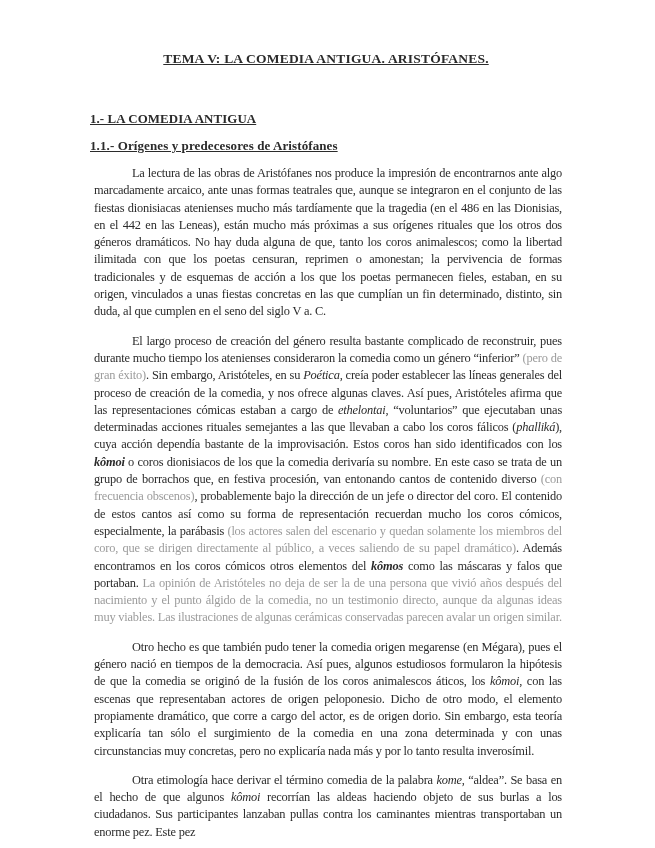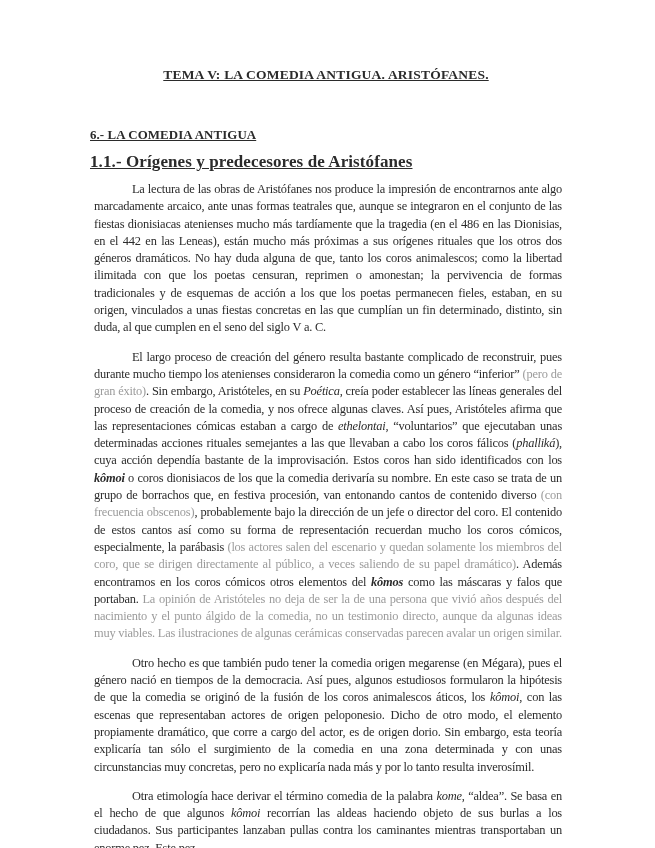--- a/index.html
+++ b/index.html
@@ -12,21 +12,21 @@
     width:655px;height:848px;
     background:var(--bg);
     font-family:"Liberation Serif","DejaVu Serif",serif;
     color:var(--text);
     overflow:hidden;
   }
   .page{
     position:relative;
     width:651px;height:848px;
     box-sizing:border-box;
-    padding:66px 89px 40px 90px;
+    padding:50px 89px 40px 90px;
     background:var(--bg);
   }
   .doc-title{
     margin:0;
     text-align:center;
     font-size:13.5px;
     line-height:17px;
     font-weight:bold;
     text-decoration:underline;
     letter-spacing:0.2px;
@@ -34,21 +34,21 @@
   .h-section{
     margin:44px 0 0 0;
     font-size:12.9px;
     line-height:17px;
     font-weight:bold;
     text-decoration:underline;
     letter-spacing:0.1px;
   }
   .h-subsection{
     margin:9px 0 0 0;
-    font-size:17px;
+    font-size:13px;
     line-height:17px;
     font-weight:bold;
     text-decoration:underline;
     letter-spacing:0.1px;
   }
   .body-text{margin-top:11px;}
   .para{
     margin:12px 0 0 4px;
     font-size:12.4px;
     line-height:17.3px;
@@ -62,21 +62,21 @@
   .run-i{font-style:italic;}
   .run-bi{font-weight:bold;font-style:italic;}
   .run-g{color:var(--muted);}
 </style>
 </head>
 <body>
 
 <div class="page">
   <h1 class="doc-title">TEMA V: LA COMEDIA ANTIGUA. ARISTÓFANES.</h1>
 
-  <h2 class="h-section">6.- LA COMEDIA ANTIGUA</h2>
+  <h2 class="h-section">1.- LA COMEDIA ANTIGUA</h2>
 
   <h3 class="h-subsection">1.1.- Orígenes y predecesores de Aristófanes</h3>
 
   <div class="body-text">
       <p class="para"><span class="run-r">La lectura de las obras de Aristófanes nos produce la impresión de encontrarnos ante algo marcadamente arcaico, ante unas formas teatrales que, aunque se integraron en el conjunto de las fiestas dionisiacas atenienses mucho más tardíamente que la tragedia (en el 486 en las Dionisias, en el 442 en las Leneas), están mucho más próximas a sus orígenes rituales que los otros dos géneros dramáticos. No hay duda alguna de que, tanto los coros animalescos; como la libertad ilimitada con que los poetas censuran, reprimen o amonestan; la pervivencia de formas tradicionales y de esquemas de acción a los que los poetas permanecen fieles, estaban, en su origen, vinculados a unas fiestas concretas en las que cumplían un fin determinado, distinto, sin duda, al que cumplen en el seno del siglo V a. C.</span></p>
       <p class="para"><span class="run-r">El largo proceso de creación del género resulta bastante complicado de reconstruir, pues durante mucho tiempo los </span><span class="run-b">atenienses consideraron la comedia como un género “inferior” </span><span class="run-g">(pero de gran éxito)</span><span class="run-r">. Sin embargo, Aristóteles, en su </span><span class="run-i">Poética</span><span class="run-r">, creía poder establecer las líneas generales del proceso de creación de la comedia, y nos ofrece algunas claves. Así pues, Aristóteles afirma que las representaciones cómicas estaban a cargo de </span><span class="run-i">ethelontai</span><span class="run-r">, </span><span class="run-b">“voluntarios” que ejecutaban unas determinadas acciones rituales </span><span class="run-r">semejantes a las que llevaban a cabo los coros fálicos (</span><span class="run-i">phalliká</span><span class="run-r">), cuya acción dependía bastante de la improvisación. Estos coros han sido identificados con los </span><span class="run-bi">kômoi</span><span class="run-r"> o coros dionisiacos de los que la comedia derivaría su nombre. En este caso se trata de un grupo de borrachos que, en festiva procesión, van entonando cantos de contenido diverso </span><span class="run-g">(con frecuencia obscenos)</span><span class="run-b">, probablemente bajo la dirección de un jefe o director del coro. El contenido </span><span class="run-r">de estos cantos así como su forma de representación recuerdan mucho los coros cómicos, especialmente, la </span><span class="run-b">parábasis </span><span class="run-g">(los actores salen del escenario y quedan solamente los miembros del coro, que se dirigen directamente al público, a veces saliendo de su papel dramático)</span><span class="run-b">. Además encontramos en los coros cómicos otros elementos del </span><span class="run-bi">kômos</span><span class="run-b"> como las máscaras y falos que portaban. </span><span class="run-g">La opinión de Aristóteles no deja de ser la de una persona que vivió años después del nacimiento y el punto álgido de la comedia, no un testimonio directo, aunque da algunas ideas muy viables. Las ilustraciones de algunas cerámicas conservadas parecen avalar un origen similar.</span></p>
       <p class="para"><span class="run-r">Otro hecho es que también pudo tener la comedia origen megarense (en Mégara), pues el género nació en tiempos de la democracia. Así pues, algunos estudiosos formularon la hipótesis de que la comedia se originó de la fusión de los coros animalescos áticos, los </span><span class="run-i">kômoi</span><span class="run-r">, con las escenas que representaban actores de origen peloponesio. Dicho de otro modo, el elemento propiamente dramático, que corre a cargo del actor, es de origen dorio. Sin embargo, esta teoría explicaría tan sólo el surgimiento de la comedia en una zona determinada y con unas circunstancias muy concretas, pero no explicaría nada más y por lo tanto resulta inverosímil.</span></p>
       <p class="para"><span class="run-r">Otra etimología hace derivar el término comedia de la palabra </span><span class="run-i">kome</span><span class="run-r">, </span><span class="run-b">“aldea”. Se basa en el </span><span class="run-r">hecho de que algunos </span><span class="run-i">kômoi</span><span class="run-r"> recorrían las aldeas haciendo objeto de sus burlas a los ciudadanos. Sus participantes lanzaban pullas contra los caminantes mientras transportaban un enorme pez. Este pez</span></p>
     </div>
 </div>

